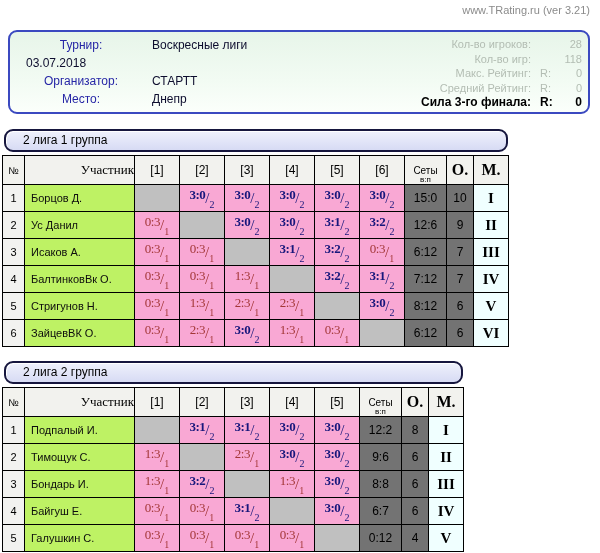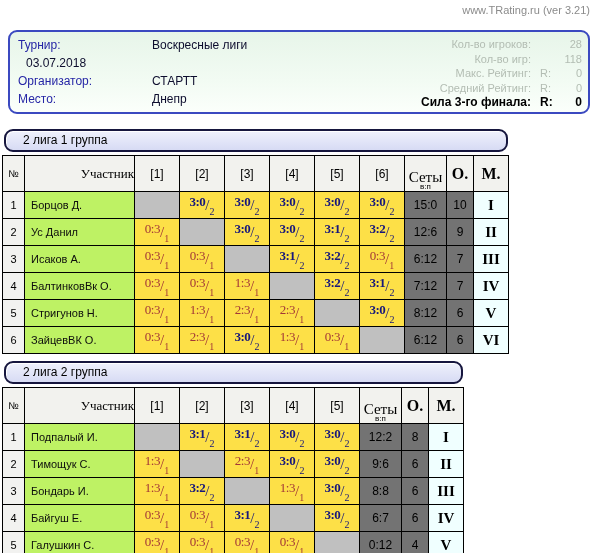--- a/index.html
+++ b/index.html
@@ -10,21 +10,21 @@
   .site-label{position:absolute;top:4px;right:10px;font-size:11px;color:#8b8b8b;}
   
   .infobox{
     position:absolute;left:8px;top:30px;width:564px;height:72px;
     border:2px solid #3b49c0;border-radius:9px;
     background:linear-gradient(180deg,#e7f5e9 0%,#f2fbf3 60%,#fbfffb 100%);
     padding:4px 6px 4px 8px;display:flex;justify-content:space-between;
   }
   .info-fields{display:flex;flex-direction:column;}
   .info-field-row{display:flex;line-height:18px;}
-  .f-label{width:126px;text-align:left;font-size:12px;color:#2626a6;}
+  .f-label{width:126px;text-align:center;font-size:12px;color:#2626a6;}
   .f-value{margin-left:8px;font-size:12px;color:#0d0d2e;}
   .info-stats{display:flex;flex-direction:column;padding-top:1px;}
   .stat-row{display:flex;justify-content:flex-end;line-height:14.5px;font-size:11px;color:#b3bdb3;}
   .s-label{text-align:right;}
   .s-r{width:24px;text-align:left;margin-left:9px;}
   .s-val{width:18px;text-align:right;}
   .stat-row.strong{color:#000;font-weight:bold;font-size:12px;}
   
   .section{position:absolute;left:2px;}
   .league-title{
@@ -34,27 +34,27 @@
     box-shadow:inset 1px 1px 0 #fff;
     padding:2px 0 2px 17px;font-size:12px;color:#000;
   }
   table.grid{border-collapse:collapse;margin-top:3px;table-layout:fixed;}
   .grid th,.grid td{border:1px solid #000;padding:0;text-align:center;overflow:hidden;}
   .grid thead tr{height:29px;}
   .grid tbody tr{height:27px;}
   th{background:#f2f2ee;font-weight:normal;font-size:12px;}
   th.h-num{font-size:10px;}
   th.h-name{text-align:right;padding-left:7px;font-size:13px;font-family:Liberation Serif, serif;}
-  th.h-sets .l1{font-size:15px;line-height:11px;margin-top:16px;font-family:Liberation Serif, serif;}
+  th.h-sets .l1{font-size:10px;line-height:11px;margin-top:8px;}
   th.h-sets .l2{font-size:8px;line-height:8px;}
   th.h-ser{font-family:"Liberation Serif",serif;font-weight:bold;font-size:16px;}
   td.c-num{background:#f2f2f0;font-size:11px;}
   td.c-name{background:#bef264;text-align:left;padding-left:6px;font-size:11px;color:#0d0d0d;}
   td.c-diag{background:#c0c0c0;}
-  td.c-res{background:#fde047;}
+  td.c-res{background:#f9a8d4;}
   td.c-aqua{background:#737373;font-size:12px;}
   td.c-place{background:#f0ffff;font-family:"Liberation Serif",serif;font-weight:bold;font-size:15px;}
   .sc{font-family:"Liberation Serif",serif;white-space:nowrap;}
   .sc .sv{font-size:13px;vertical-align:4px;letter-spacing:-0.5px;}
   .sc .sl{font-size:15px;vertical-align:0px;}
   .sc .sg{font-size:10px;vertical-align:-5px;}
   .sc.win{color:#17177c;}
   .sc.win .sv{font-weight:bold;}
   .sc.loss{color:#a33737;}
 </style>

